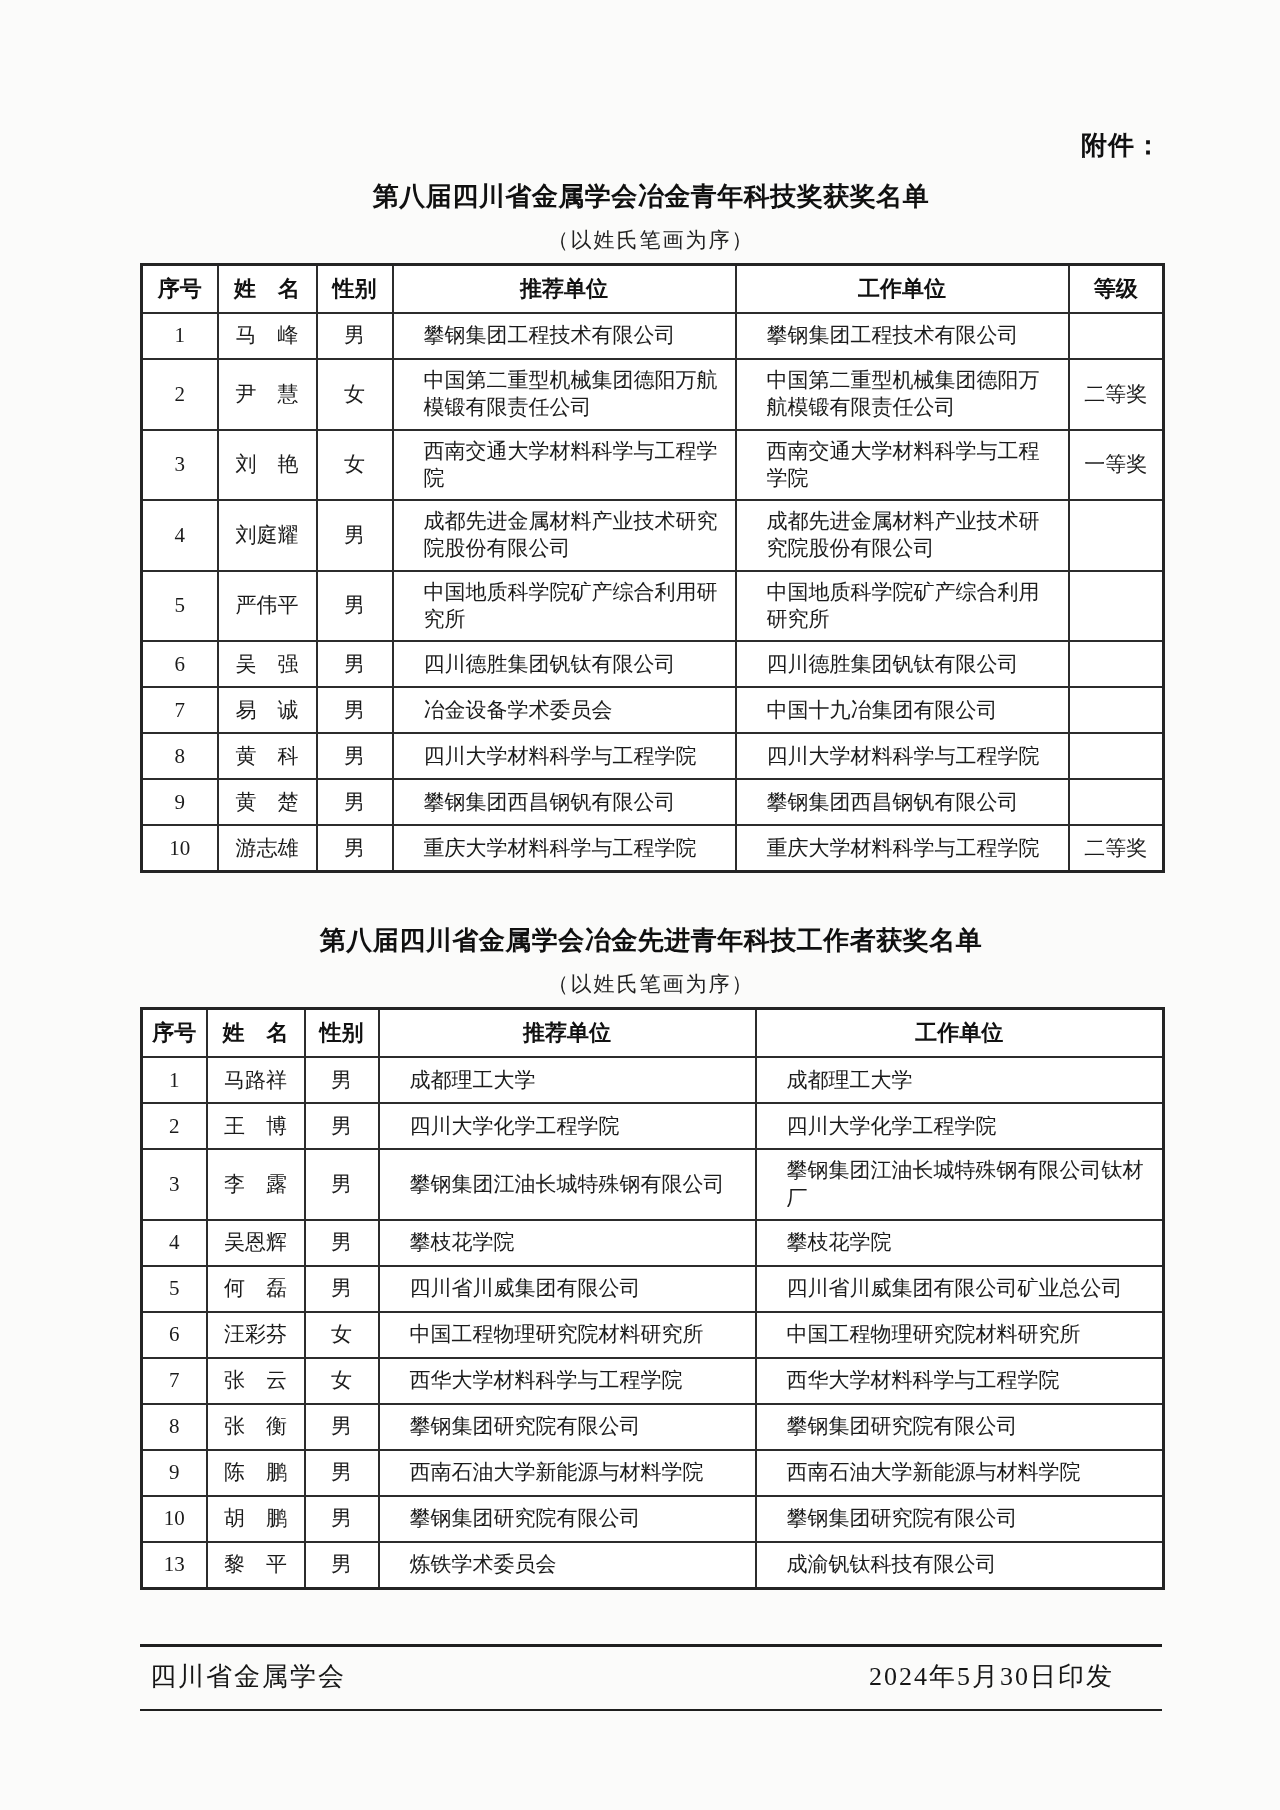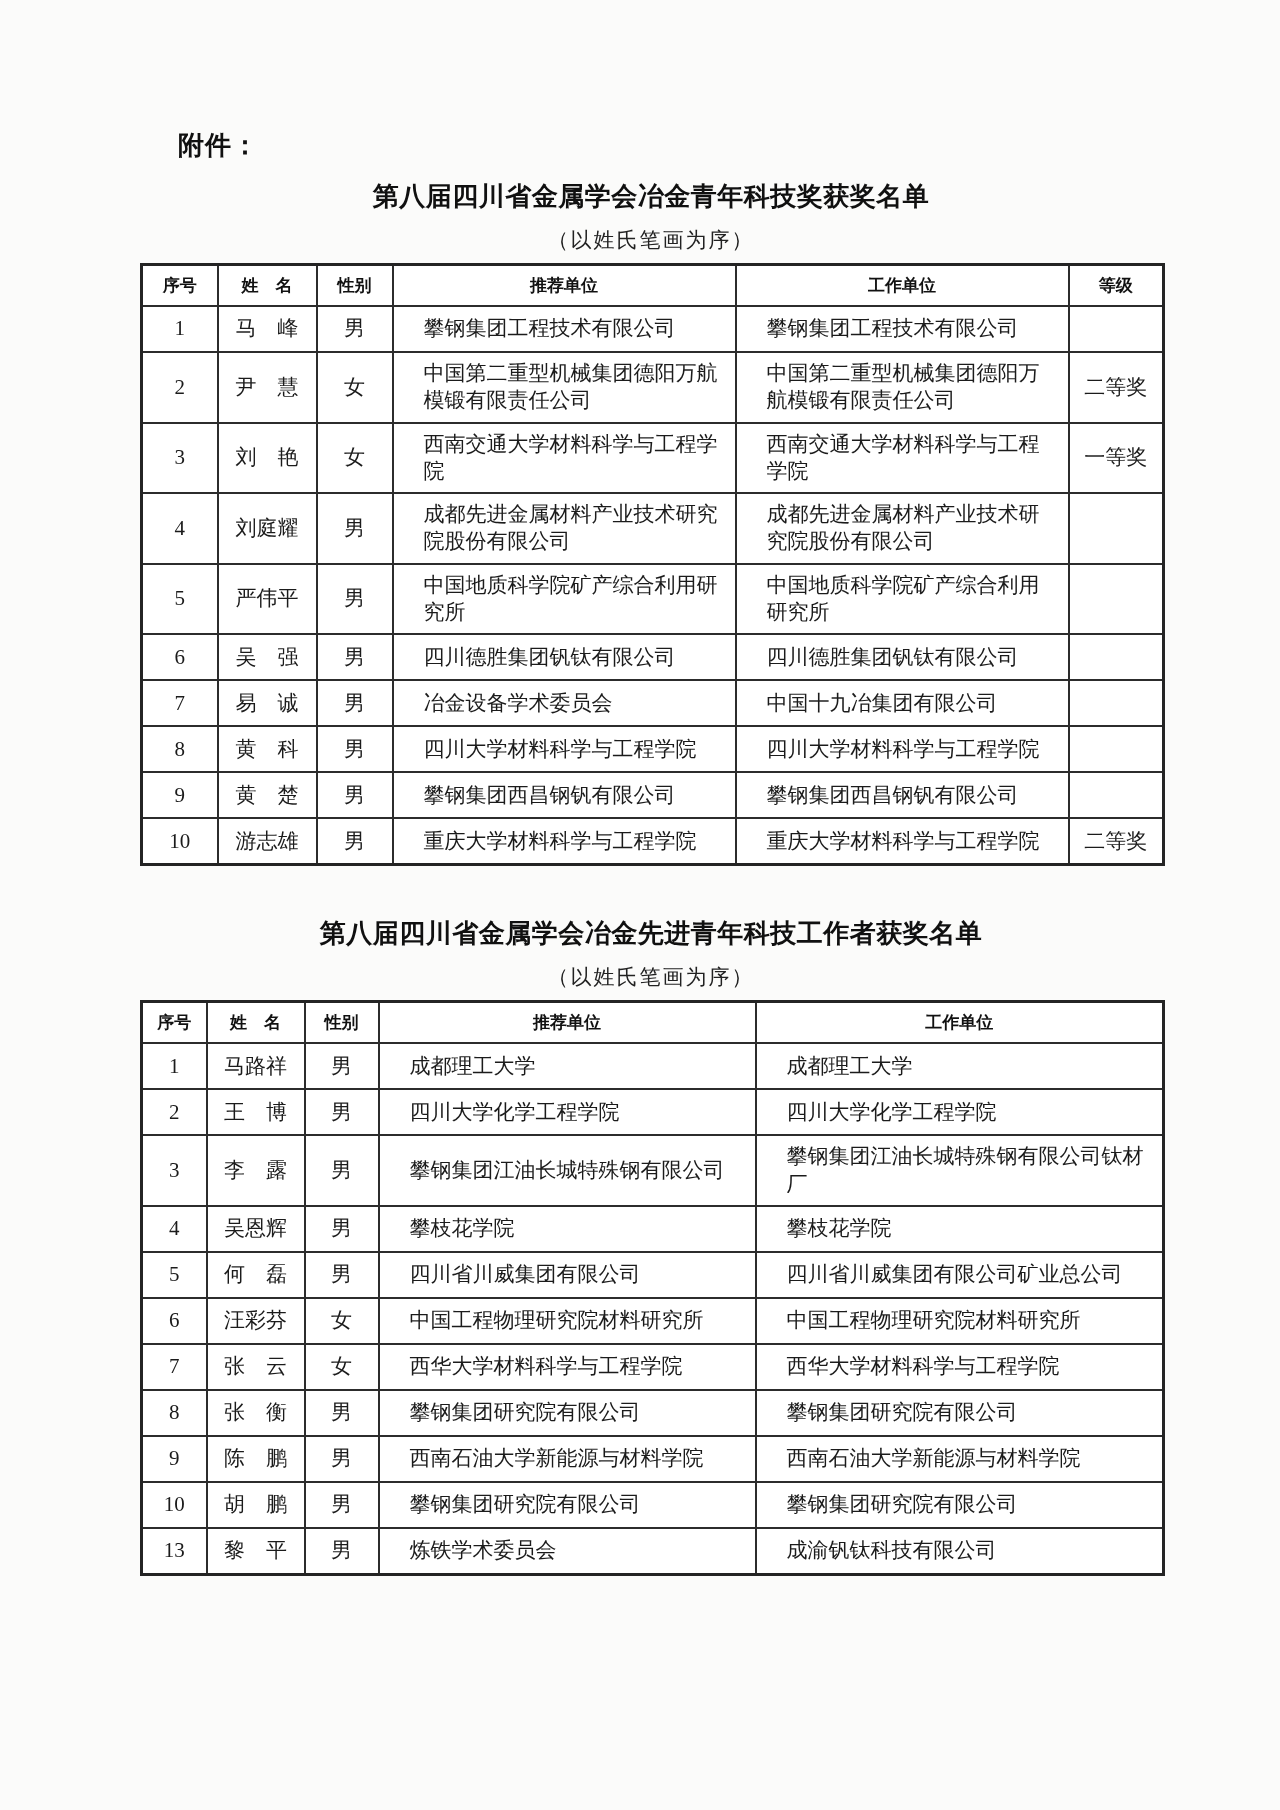--- a/index.html
+++ b/index.html
@@ -16,20 +16,21 @@
     margin-left:140px;
     padding-top:128px;
   }
   .attachment{
     font-family:"Liberation Sans","DejaVu Sans",sans-serif;
     font-weight:bold;
     font-size:26px;
     color:#101010;
     margin-left:38px;
     letter-spacing:1px;
+    text-align:right;
   }
   .doc-title{
     font-family:"Liberation Sans","DejaVu Sans",sans-serif;
     font-weight:bold;
     font-size:26px;
     color:#101010;
     text-align:center;
     margin:16px 0 0 0;
     letter-spacing:0.5px;
   }
@@ -43,21 +44,21 @@
   table.award{
     border-collapse:collapse;
     table-layout:fixed;
     width:1022px;
     background:#ffffff;
     border:3px solid #242424;
   }
   table.award th{
     font-family:"Liberation Sans","DejaVu Sans",sans-serif;
     font-weight:bold;
-    font-size:17px;
+    font-size:22px;
     color:#111;
     border:2px solid #2c2c2c;
     padding:8px 4px;
     text-align:center;
   }
   table.award td{
     font-size:21px;
     line-height:1.3;
     border:2px solid #2c2c2c;
     padding:7px 10px;
@@ -299,14 +300,18 @@
             <td class="c">13</td>
             <td class="c">黎　平</td>
             <td class="c">男</td>
             <td class="l">炼铁学术委员会</td>
             <td class="l">成渝钒钛科技有限公司</td>
           </tr>
         </tbody>
     </table>
   </section>
 
+  <footer class="doc-footer">
+    <span>四川省金属学会</span>
+    <span>2024年5月30日印发</span>
+  </footer>
 
 </div>
 
 </body></html>

